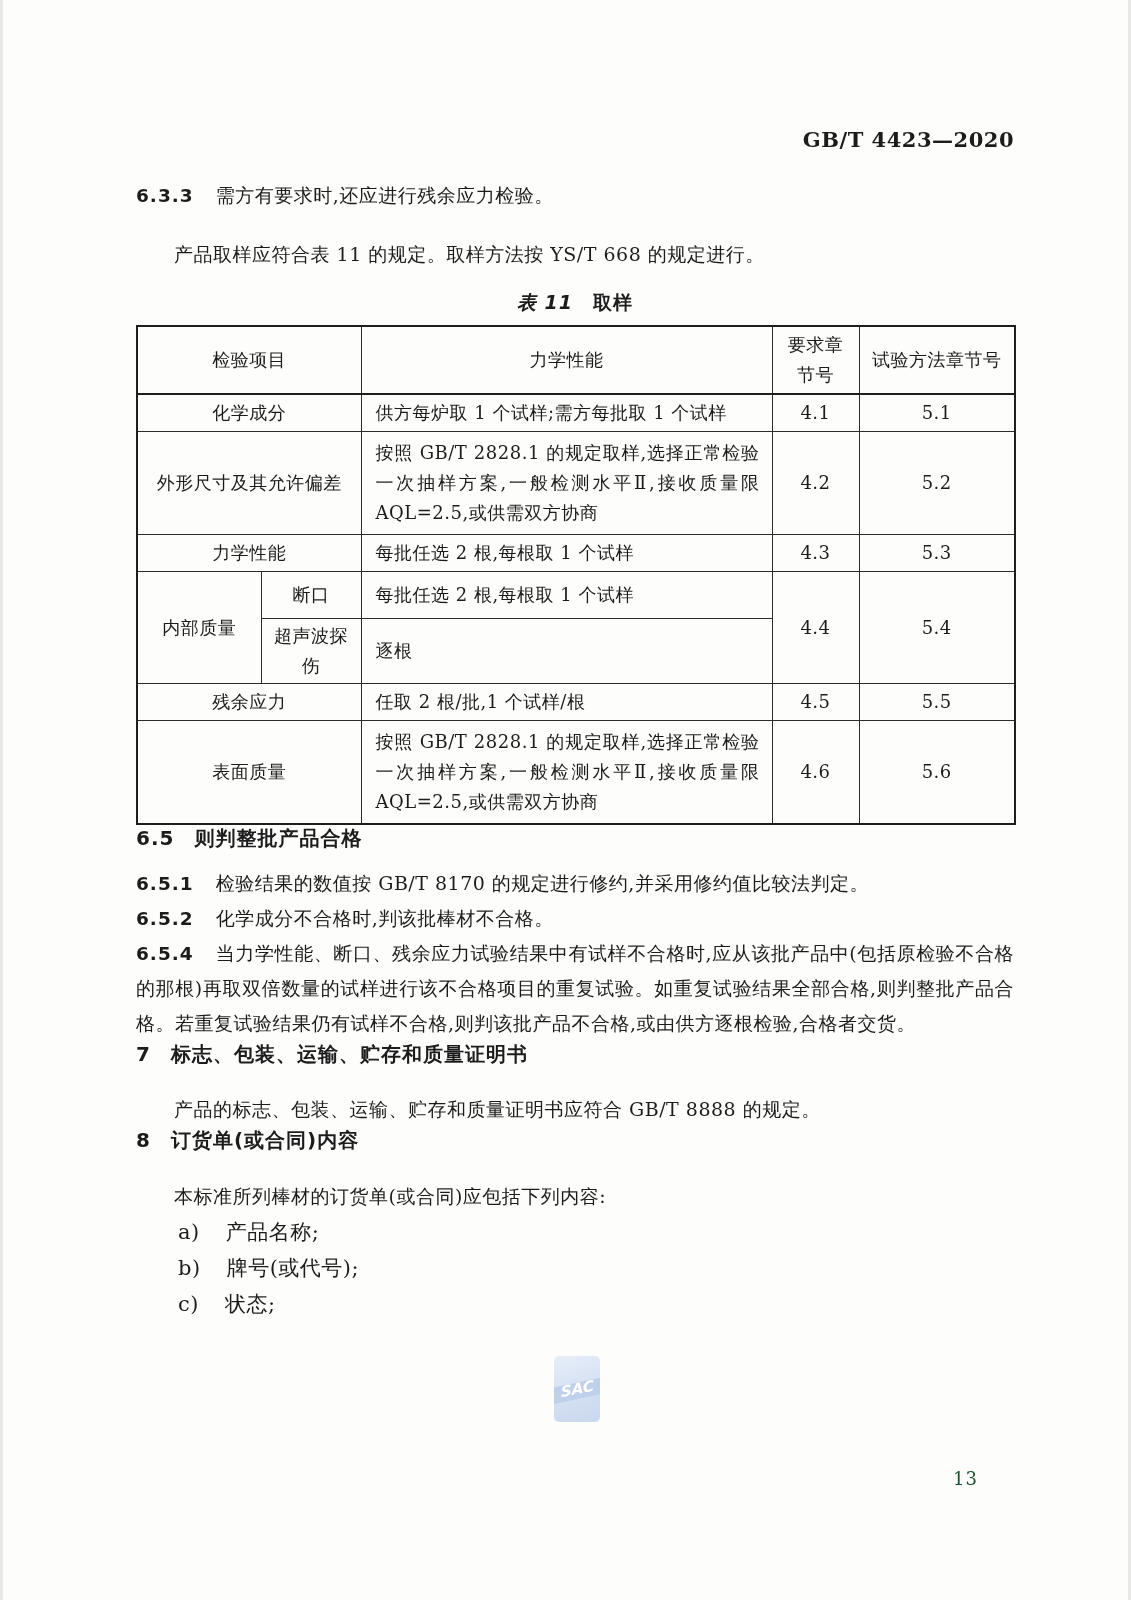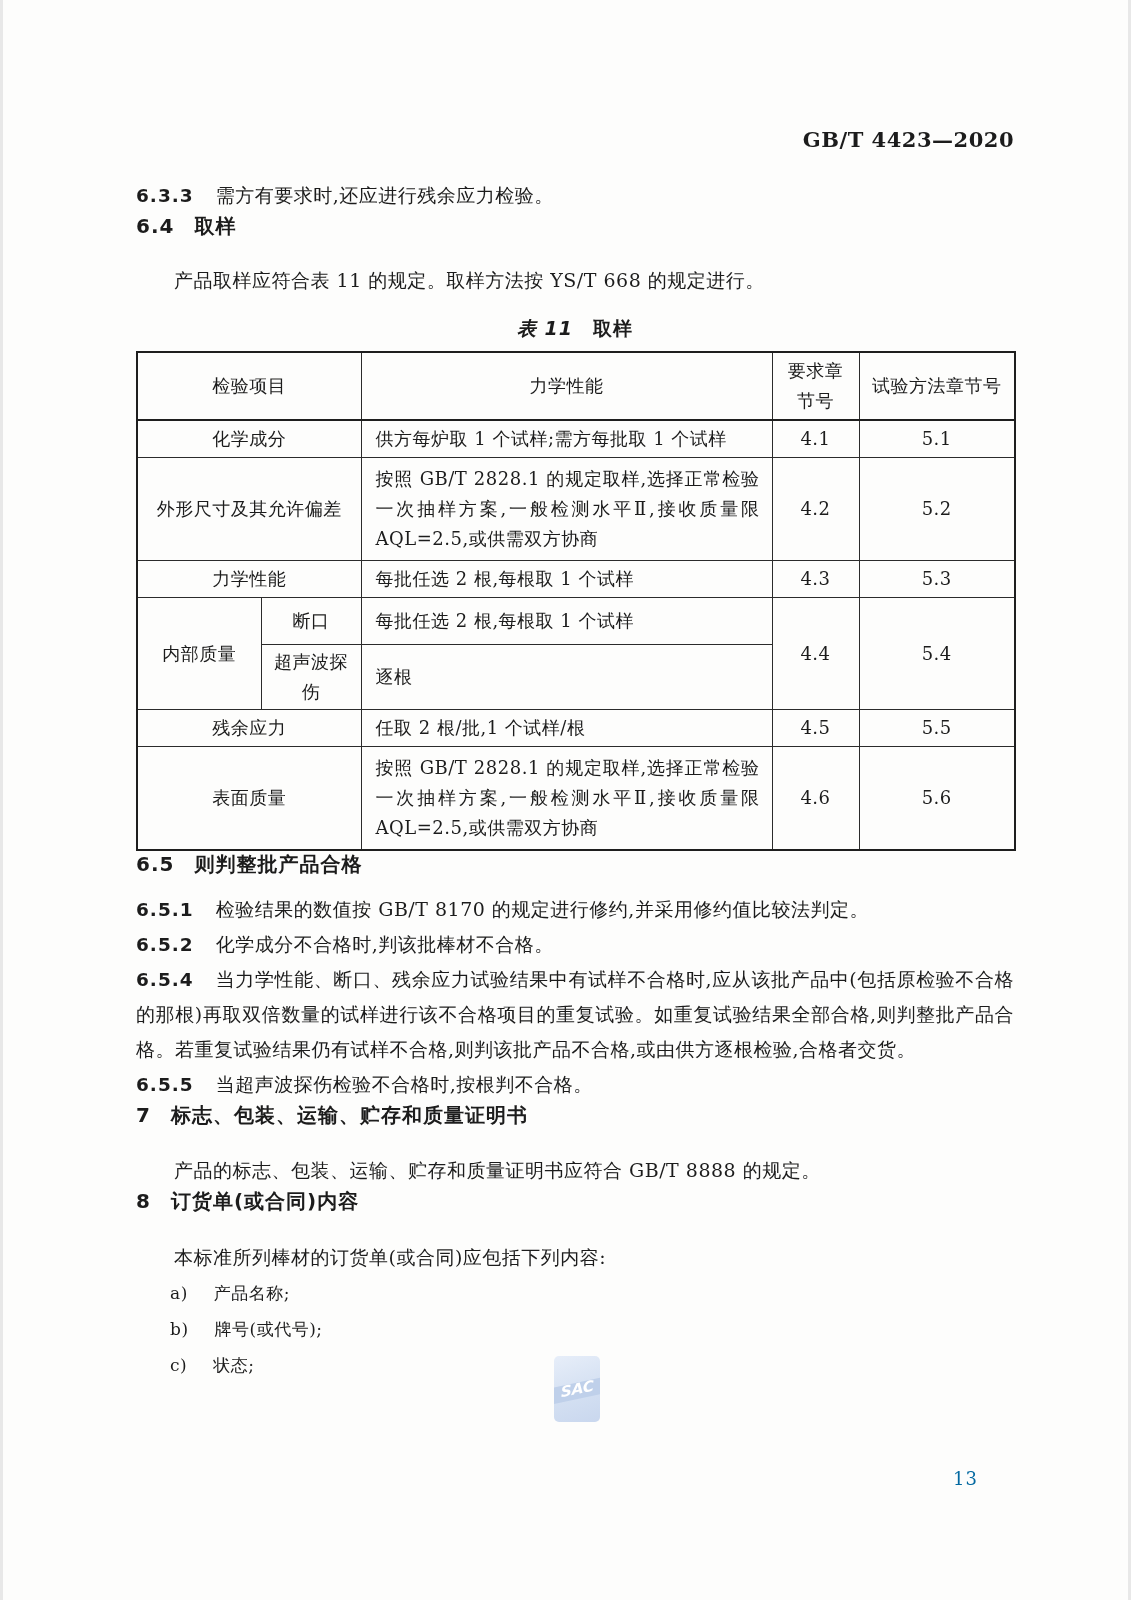--- a/index.html
+++ b/index.html
@@ -94,28 +94,28 @@
   .t11 .row-u td{height:34px;}
   .t11 .row-l td{height:98px;}
   .mt-h65{margin-top:26px;}
   .clauses-65{margin-top:15px;}
   .mt-h7{margin-top:30px;}
   .mt-para7{margin-top:25px;}
   .mt-h8{margin-top:30px;}
   .mt-para8{margin-top:26px;}
   .order-list{margin-top:0;}
   .order-item{
-    font-size:17px;line-height:36px;letter-spacing:.5px;
+    font-size:21px;line-height:36px;letter-spacing:.5px;
     padding-left:2em;
   }
   .order-item .marker{margin-right:26px;}
   .page-number{
     position:absolute;
     top:1468px;right:150px;
-    font-size:18px;color:#0369a1;
+    font-size:18px;color:#14532d;
     letter-spacing:1px;
   }
   .watermark{
     position:absolute;
     left:551px;top:1356px;
     width:46px;height:66px;
     border-radius:5px;
     background:linear-gradient(160deg,#e7eef9 0%,#d4e0f2 55%,#c9d7ee 100%);
     display:flex;align-items:center;justify-content:center;
     overflow:hidden;
@@ -140,23 +140,20 @@
 
 <div class="page">
   <div class="content">
 
     <p class="doc-code">GB/T 4423—2020</p>
 
     <p class="body-text clause">
       <span class="cnum">6.3.3</span><span>需方有要求时,还应进行残余应力检验。</span>
     </p>
 
-    <h2 class="sec mt-h64">
-      <span class="hnum">6.4</span><span>取样</span>
-    </h2>
 
     <p class="body-text indent mt-para64">产品取样应符合表 11 的规定。取样方法按 YS/T 668 的规定进行。</p>
 
     <div class="caption">
       <span class="cap-label">表 11</span><span>取样</span>
     </div>
 
     <table class="t11">
       <colgroup>
         <col style="width:124px">
@@ -226,23 +223,20 @@
     <div class="clauses-65">
       <p class="body-text clause">
         <span class="cnum">6.5.1</span><span>检验结果的数值按 GB/T 8170 的规定进行修约,并采用修约值比较法判定。</span>
       </p>
       <p class="body-text clause">
         <span class="cnum">6.5.2</span><span>化学成分不合格时,判该批棒材不合格。</span>
       </p>
       <p class="body-text clause">
         <span class="cnum">6.5.4</span><span>当力学性能、断口、残余应力试验结果中有试样不合格时,应从该批产品中(包括原检验不合格的那根)再取双倍数量的试样进行该不合格项目的重复试验。如重复试验结果全部合格,则判整批产品合格。若重复试验结果仍有试样不合格,则判该批产品不合格,或由供方逐根检验,合格者交货。</span>
       </p>
-      <p class="body-text clause">
-        <span class="cnum">6.5.5</span><span>当超声波探伤检验不合格时,按根判不合格。</span>
-      </p>
     </div>
 
     <h2 class="sec mt-h7">
       <span class="hnum">7</span><span>标志、包装、运输、贮存和质量证明书</span>
     </h2>
 
     <p class="body-text indent mt-para7">产品的标志、包装、运输、贮存和质量证明书应符合 GB/T 8888 的规定。</p>
 
     <h2 class="sec mt-h8">
       <span class="hnum">8</span><span>订货单(或合同)内容</span>

